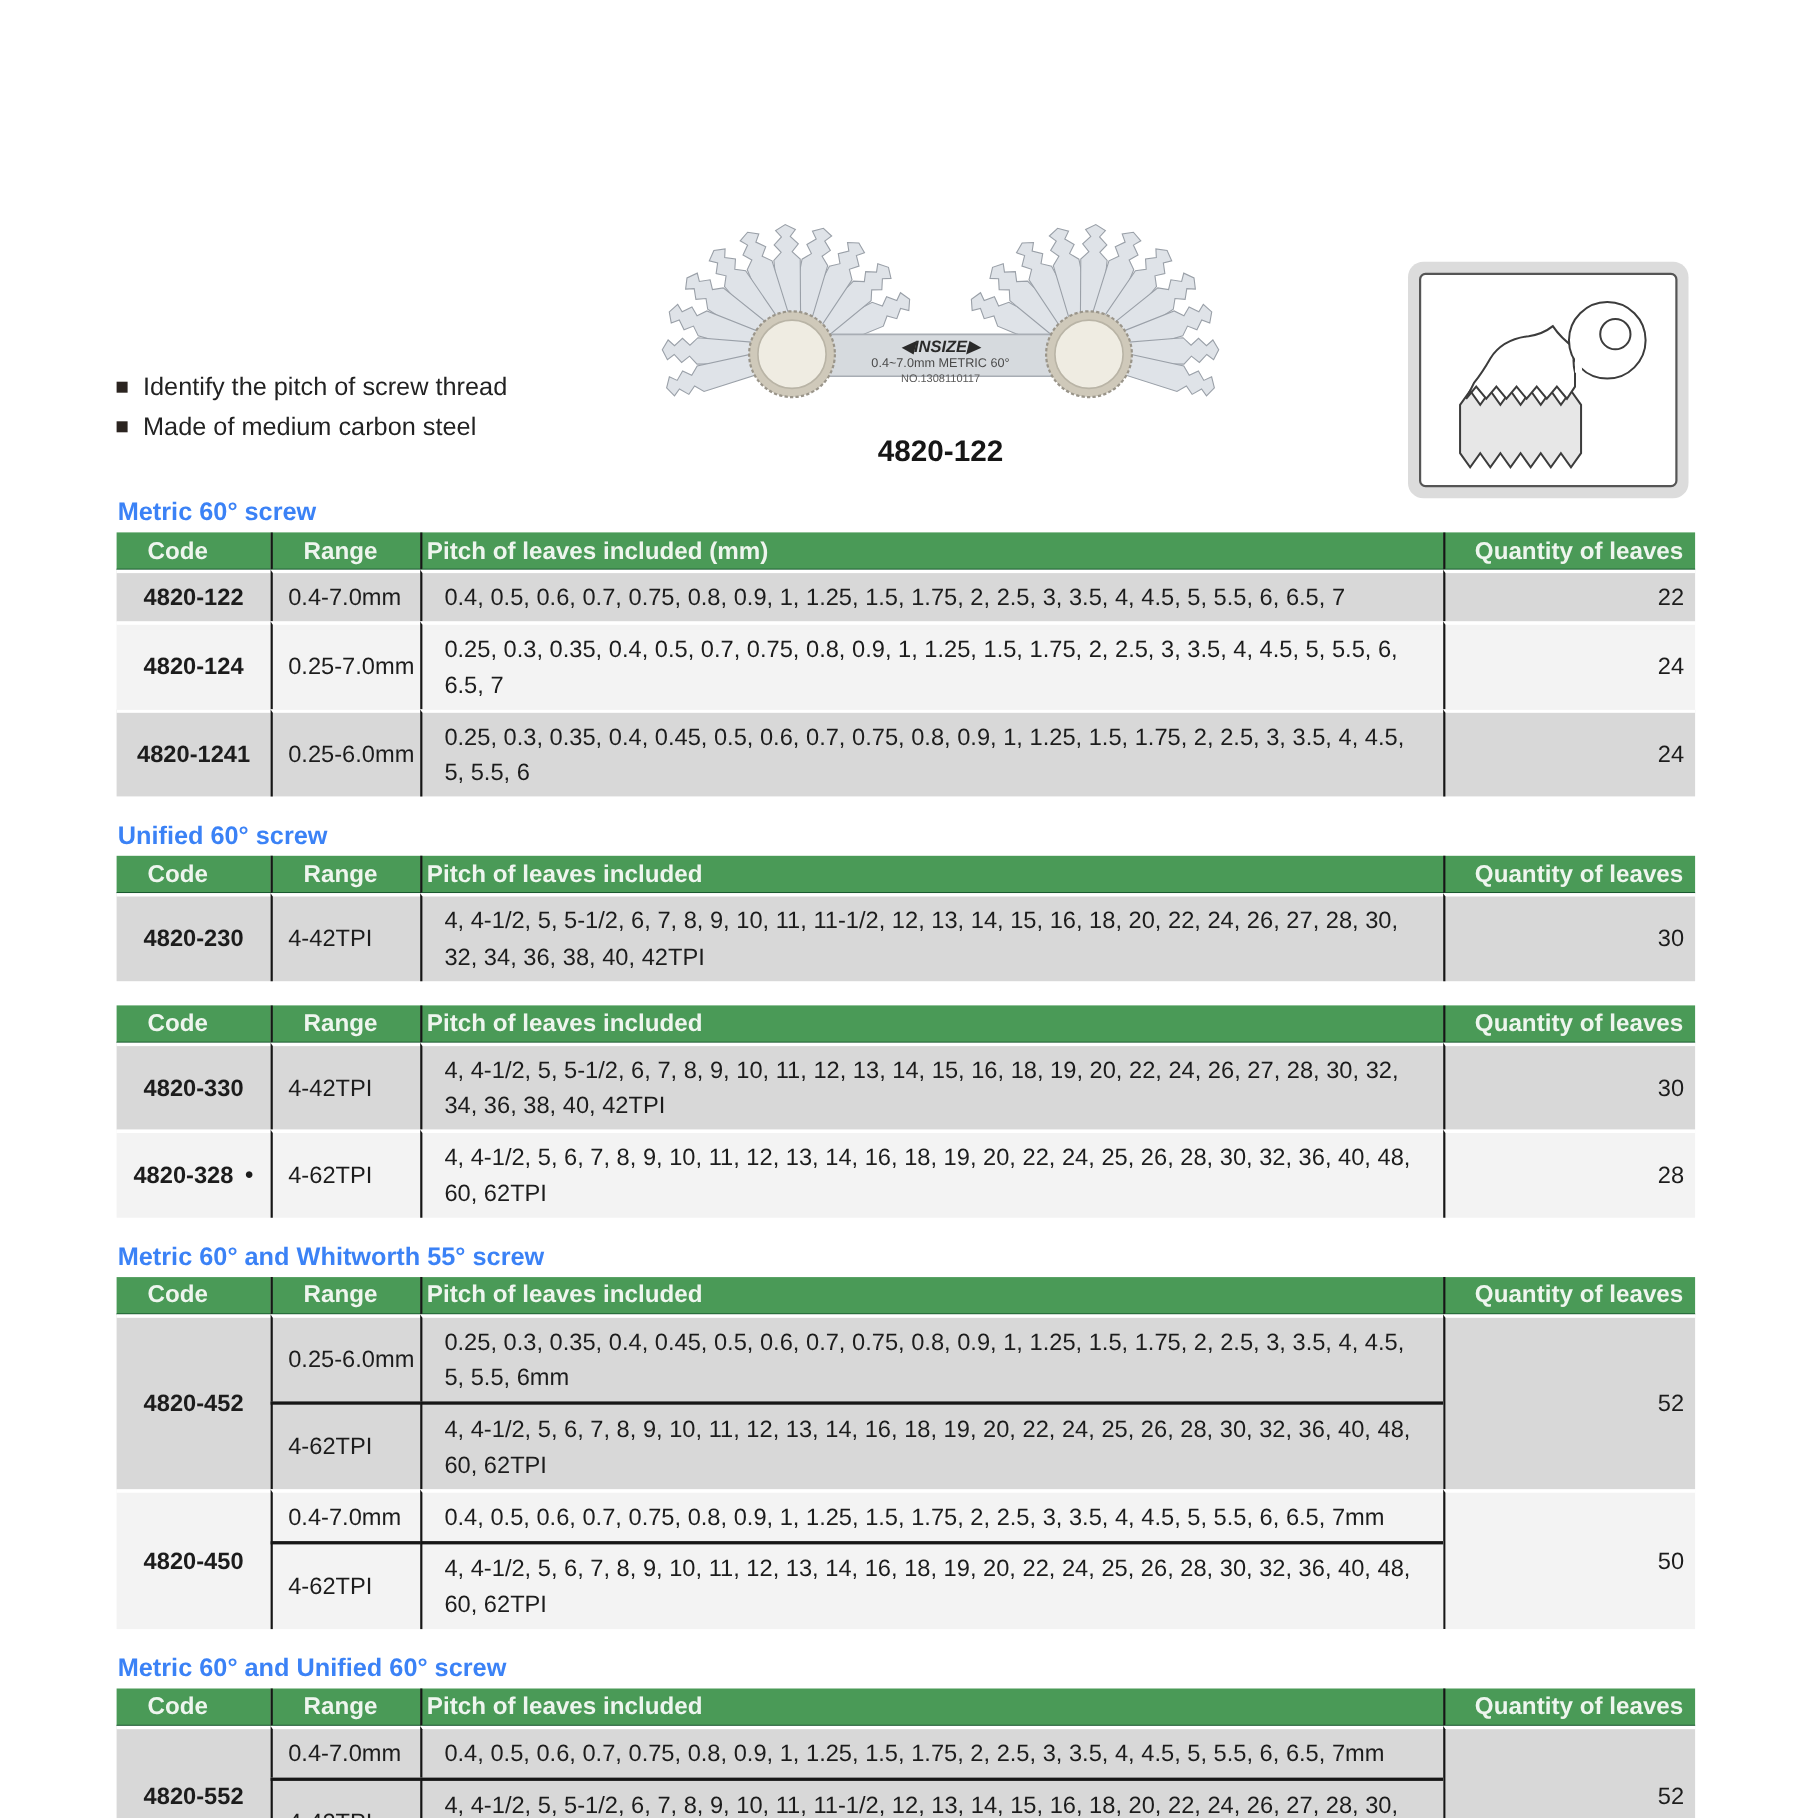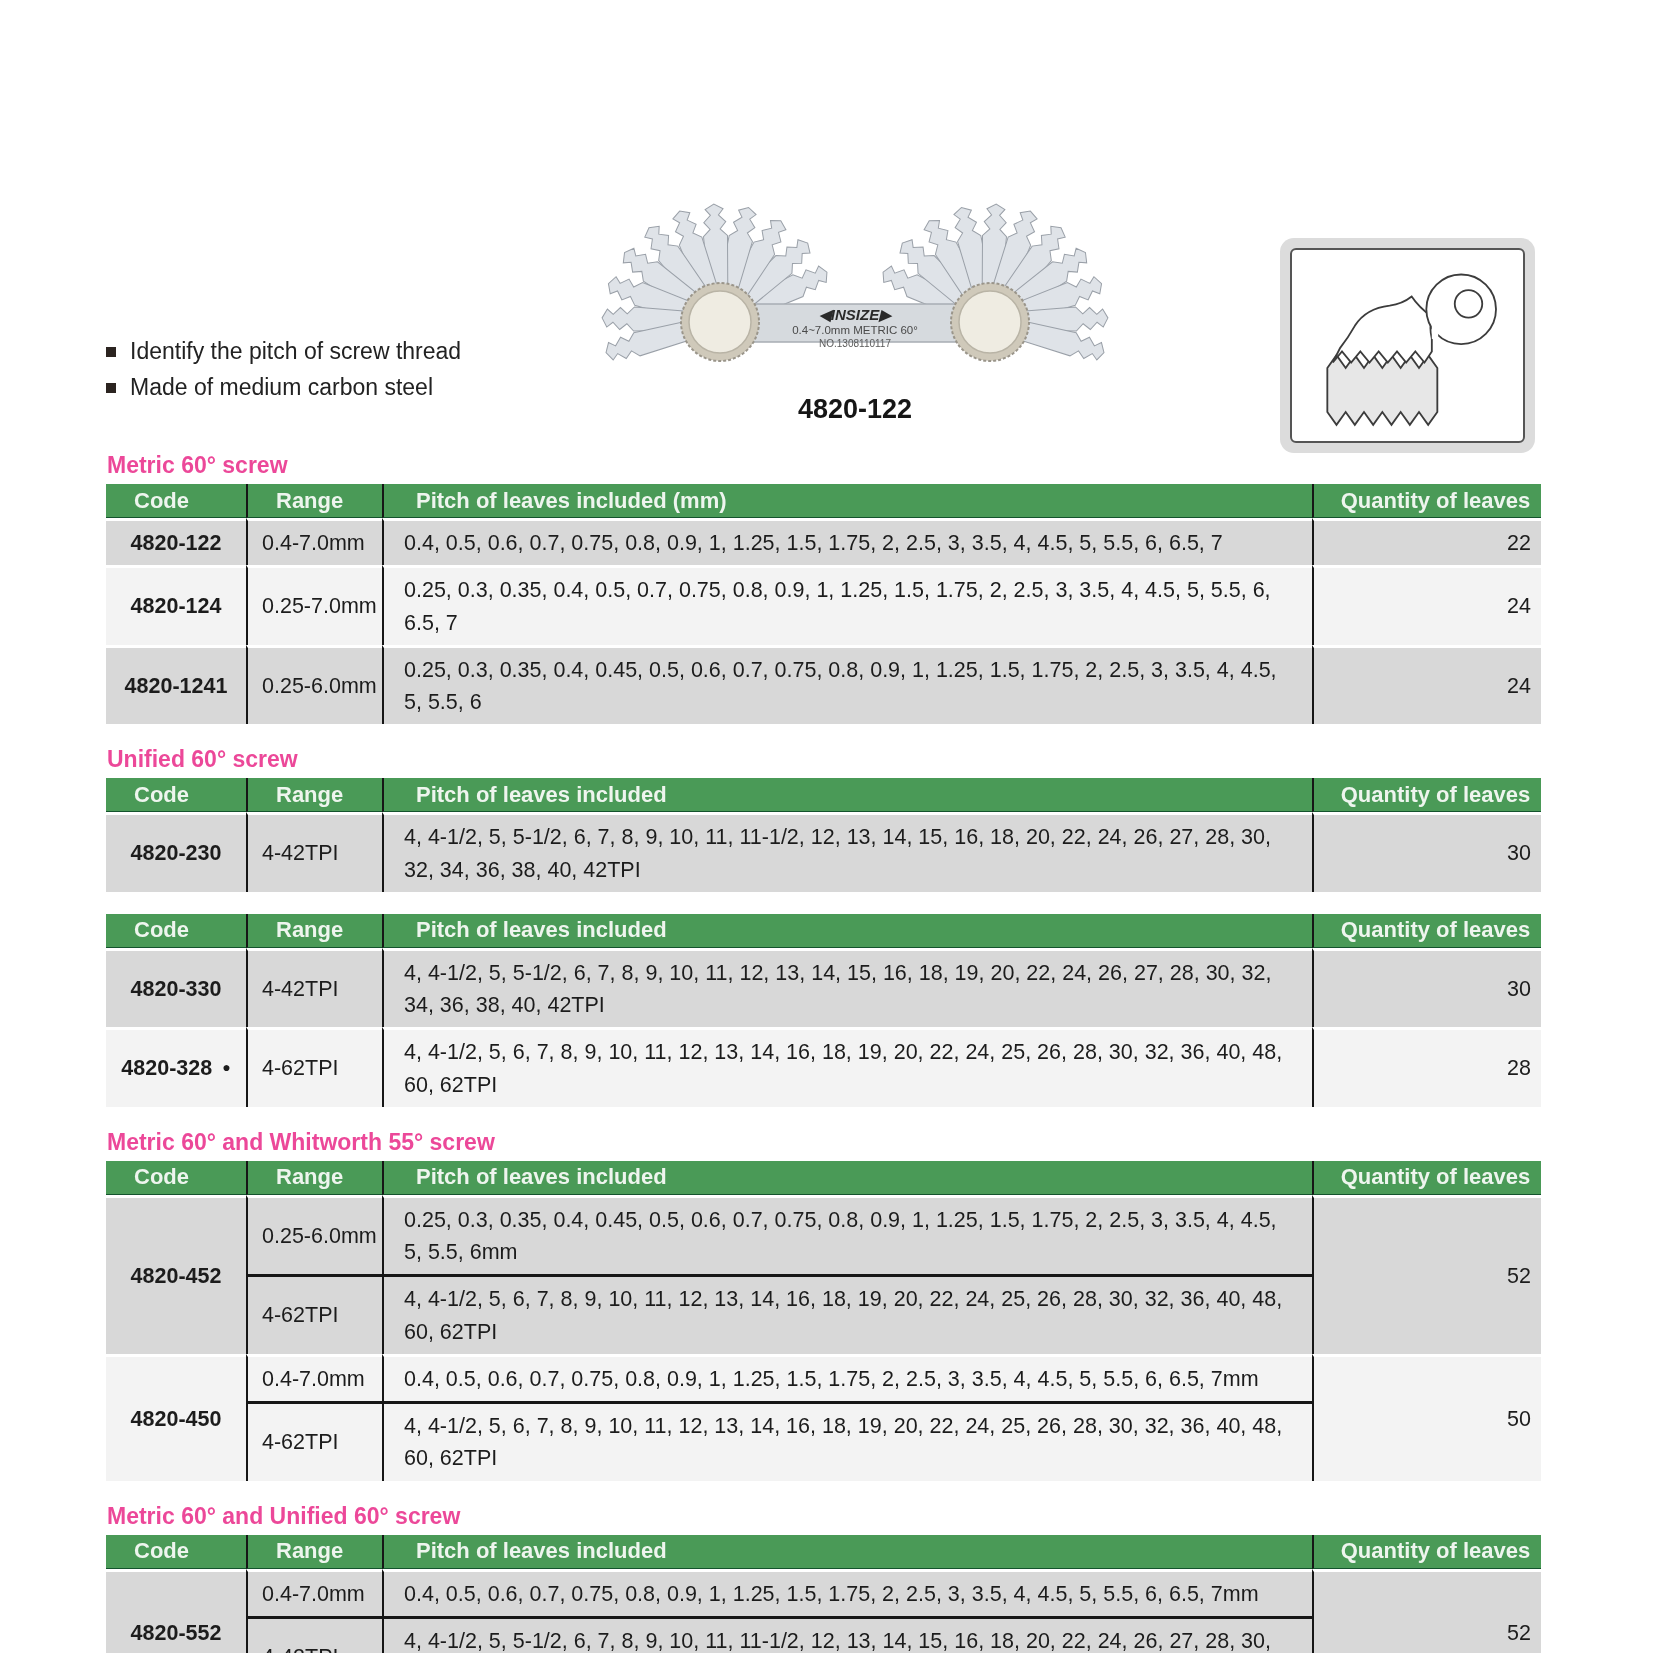--- a/index.html
+++ b/index.html
@@ -38,35 +38,35 @@
   .product { position: absolute; left: 540px; top: 170px; width: 630px; }
   .product-caption {
     text-align: center; font-size: 27px; font-weight: bold; color: #161616;
     margin-top: 2px;
   }
 
   
   .content { position: absolute; left: 106px; top: 452px; width: 1435px; }
 
   .section { margin-bottom: 22px; }
-  .section-title { font-size: 23px; font-weight: bold; color: #ec4899; margin: 0 0 5px 1px; }
+  .section-title { font-size: 23px; font-weight: bold; color: #3b82f6; margin: 0 0 5px 1px; }
 
   table.spec { border-collapse: separate; border-spacing: 0; width: 1435px; table-layout: fixed; }
   col.c-code  { width: 140px; }
   col.c-range { width: 136px; }
   col.c-pitch { width: 930px; }
   col.c-qty   { width: 229px; }
 
   .spec th {
     background: #4a9a57; color: #eef5ee;
     font-size: 22px; font-weight: bold; text-align: left;
     height: 34px; padding: 3px 10px 3px 28px;
     border-bottom: 1px solid #14532d;
   }
-  .spec th.h-pitch { padding-left: 32px; }
+  .spec th.h-pitch { padding-left: 4px; }
   .spec th.h-qty { text-align: center; padding-left: 26px; }
 
   .spec td {
     font-size: 21.5px; line-height: 1.5;
     padding: 6px 10px; vertical-align: middle; color: #1c1c1c;
   }
   .spec td.cell-code { font-weight: bold; text-align: center; white-space: nowrap; }
   .spec td.cell-range { padding-left: 14px; white-space: nowrap; }
   .spec td.cell-pitch { padding-left: 20px; padding-right: 16px; }
   .spec td.cell-qty { text-align: right; }

